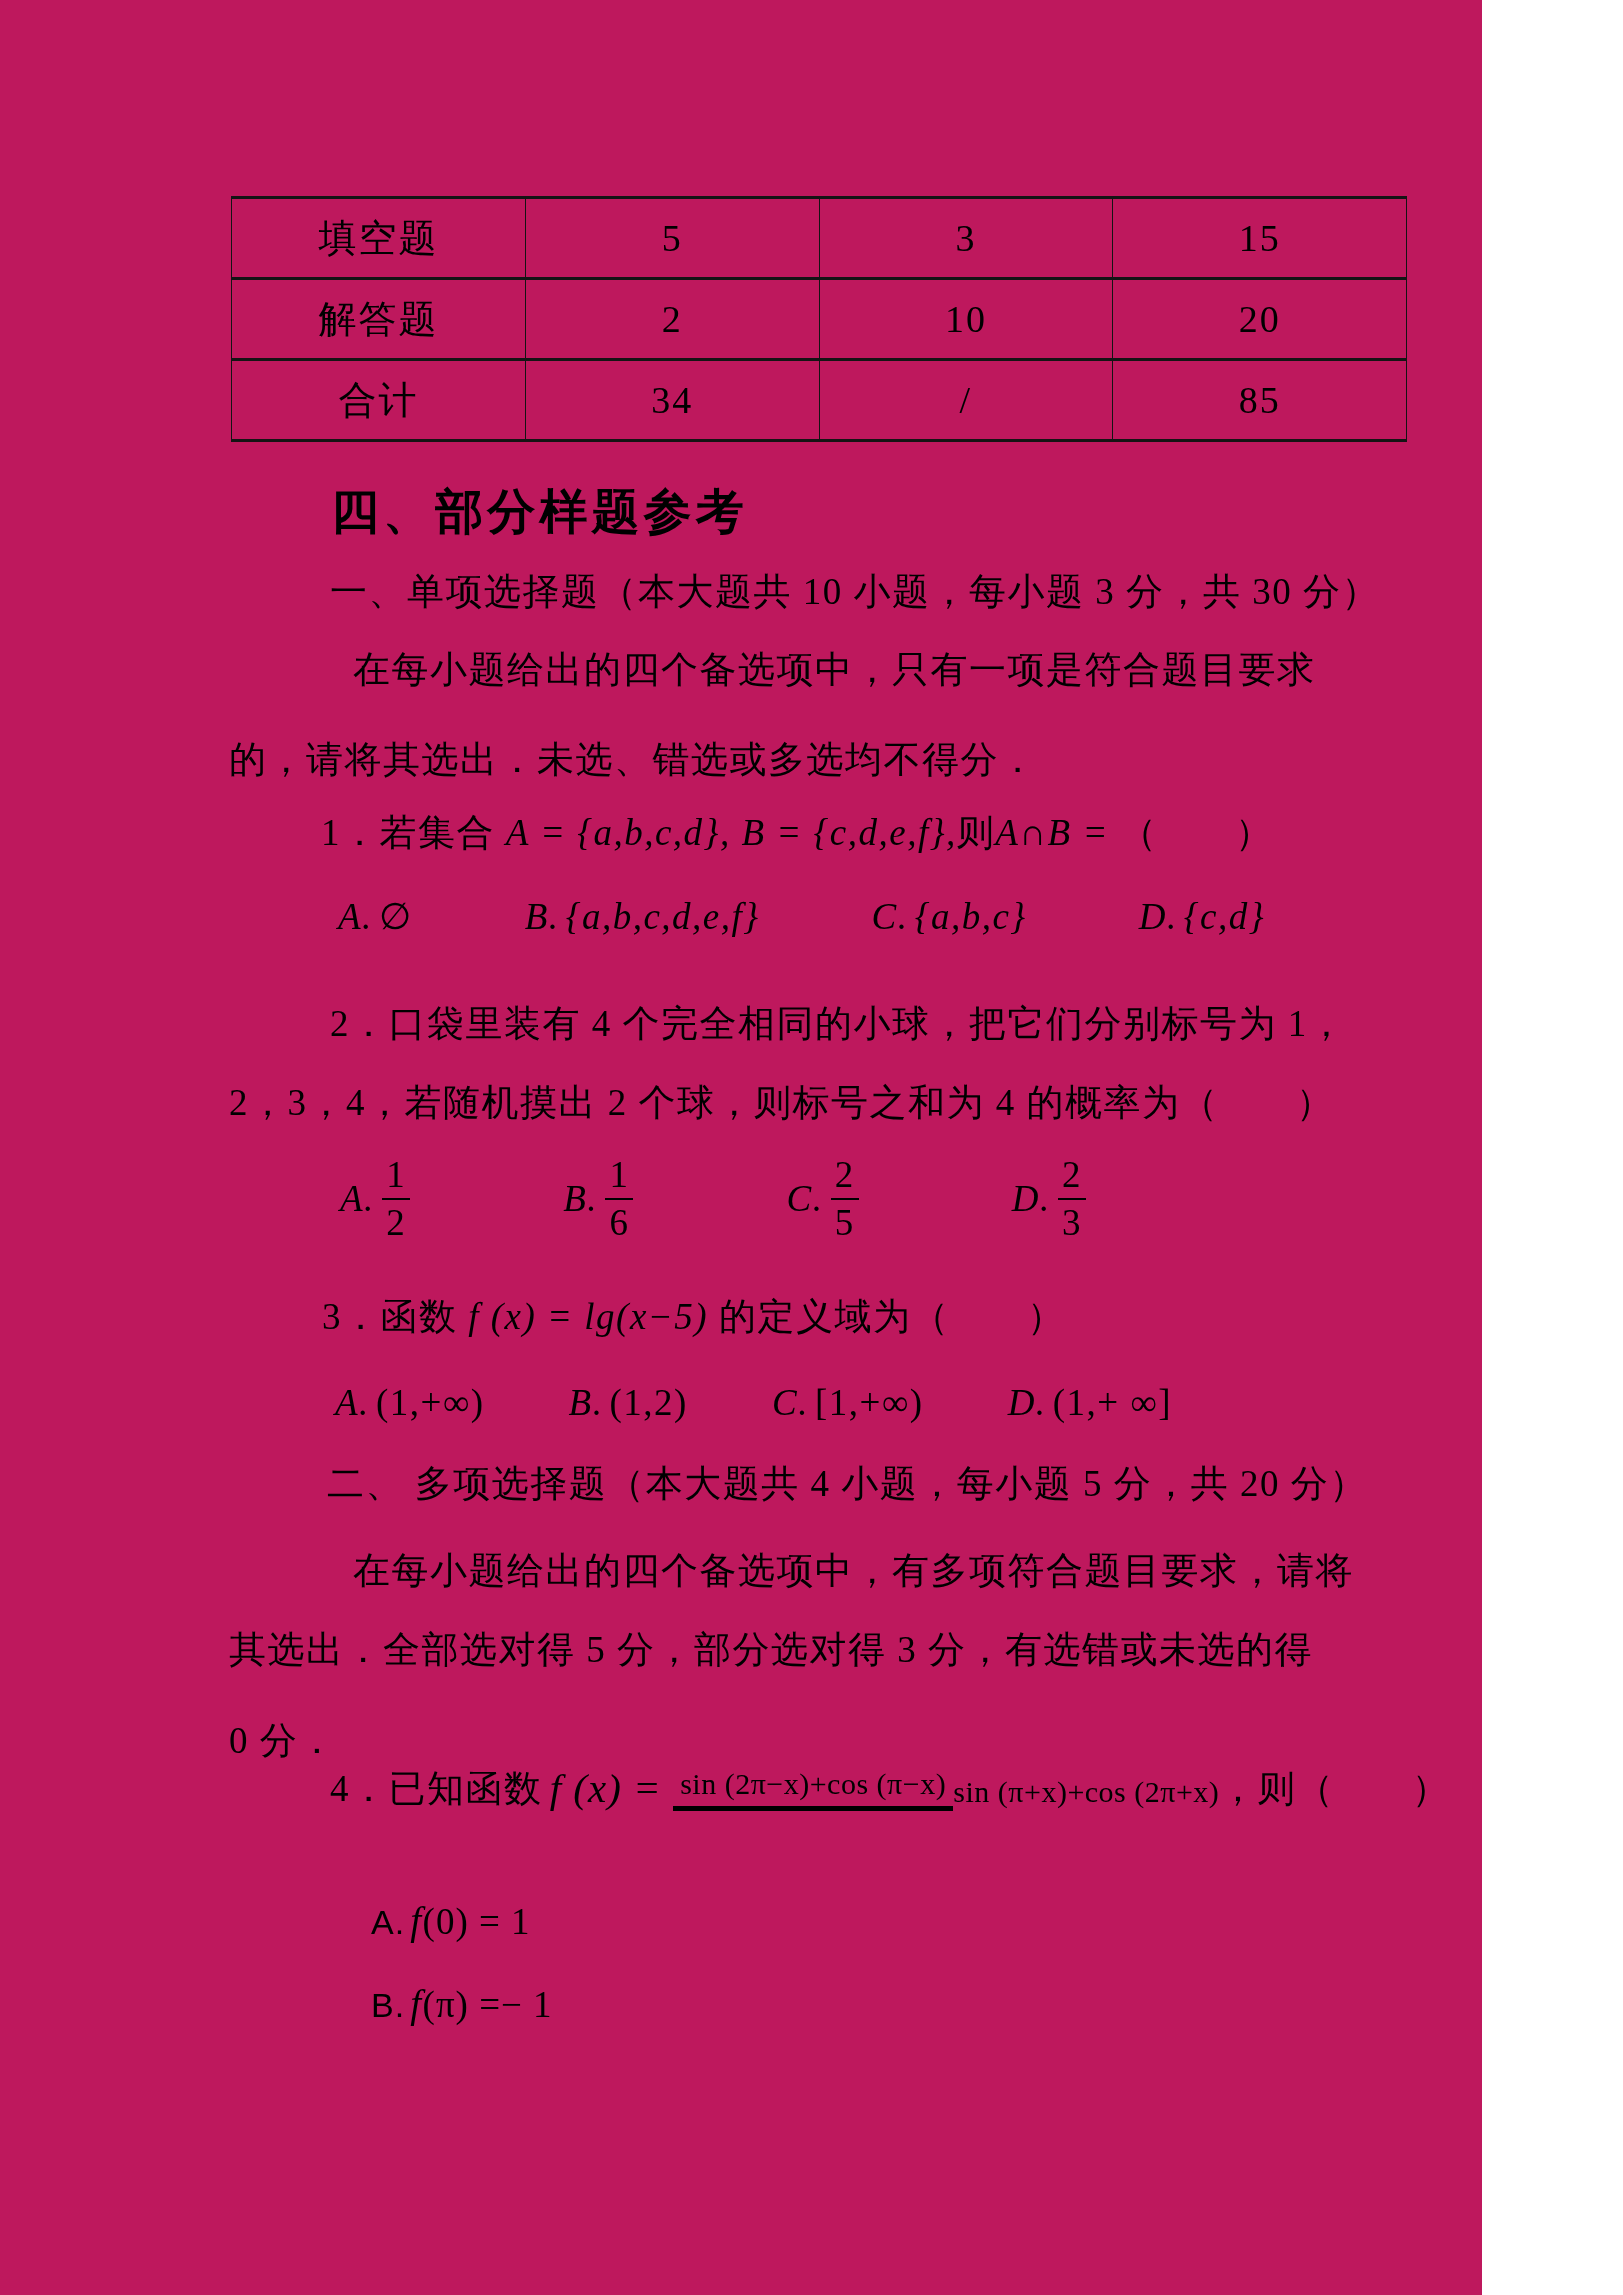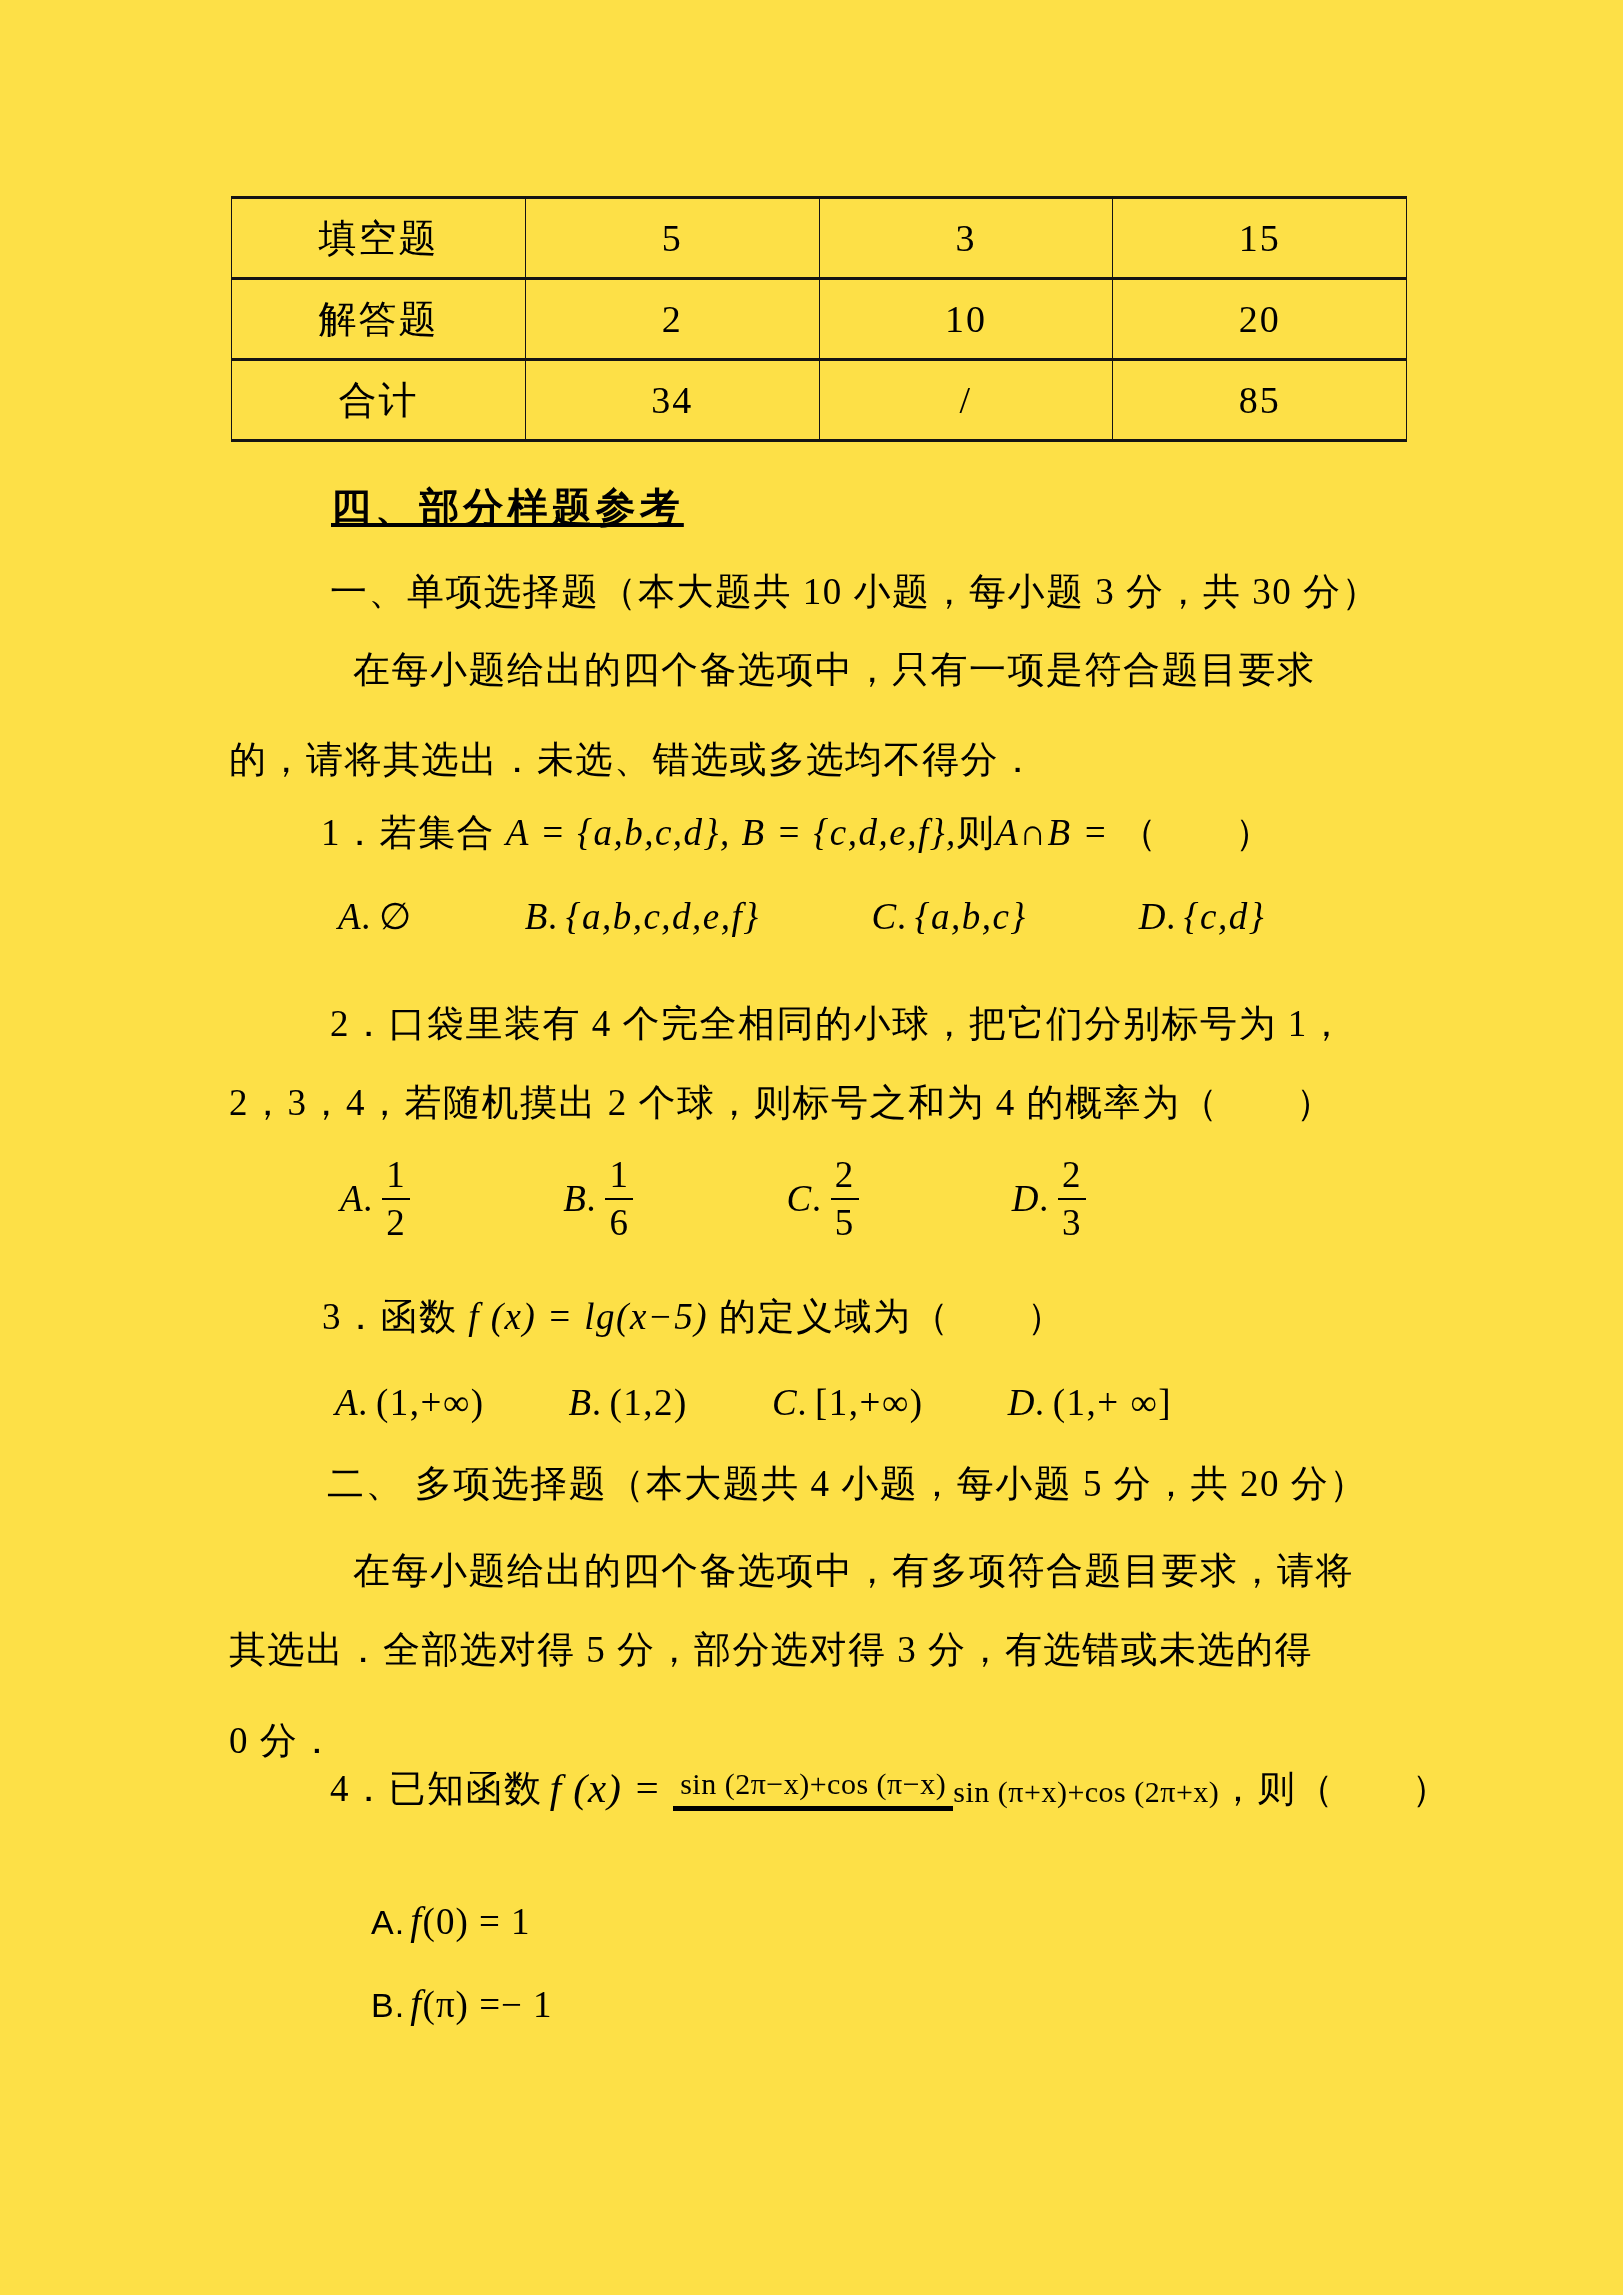--- a/index.html
+++ b/index.html
@@ -1,20 +1,20 @@
 <!DOCTYPE html>
 <html style="font-size:8.2px"><head>
 <meta charset="utf-8">
 <style>
   html,body{margin:0;padding:0;background:#ffffff;}
   .page{
     position:relative;
-    width:1623px;
+    width:1482px;
     height:2295px;
-    background:#fde047;
+    background:#be185d;
     color:#000;
     font-family:"Liberation Serif","DejaVu Serif",serif;
     overflow:hidden;
   }
   
   table.score{
     position:absolute;left:231px;top:196px;width:1176px;height:245px;
     border-collapse:collapse;table-layout:fixed;
   }
   table.score td{
@@ -24,21 +24,21 @@
     text-align:center;vertical-align:middle;
     font-size:38px;letter-spacing:2px;
   }
   
   .line{
     position:absolute;white-space:nowrap;
     font-size:37px;line-height:1.25;letter-spacing:1.5px;color:#000;
   }
   .heading{
     font-family:"Liberation Sans","DejaVu Sans",sans-serif;
-    font-weight:bold;font-size:40px;letter-spacing:4.1px;text-decoration:underline;
+    font-weight:bold;font-size:48px;letter-spacing:4.1px;
   }
   .math{font-style:italic;}
   .opts{display:flex;align-items:center;}
   .opts .opt{display:inline-flex;align-items:center;}
   .opt-label{font-style:italic;}
   .opt-val{margin-left:6.1px;}
   .gap-q1{gap:112px;}
   .gap-q2{gap:153px;}
   .gap-q3{gap:84px;}
   

